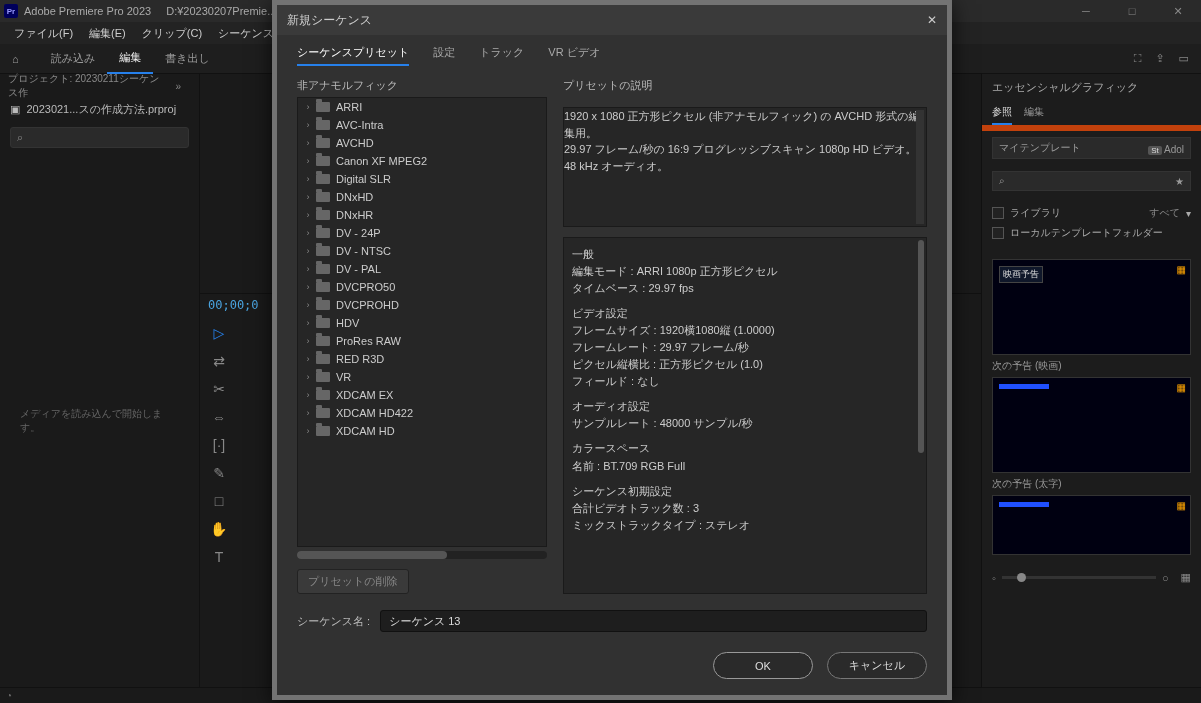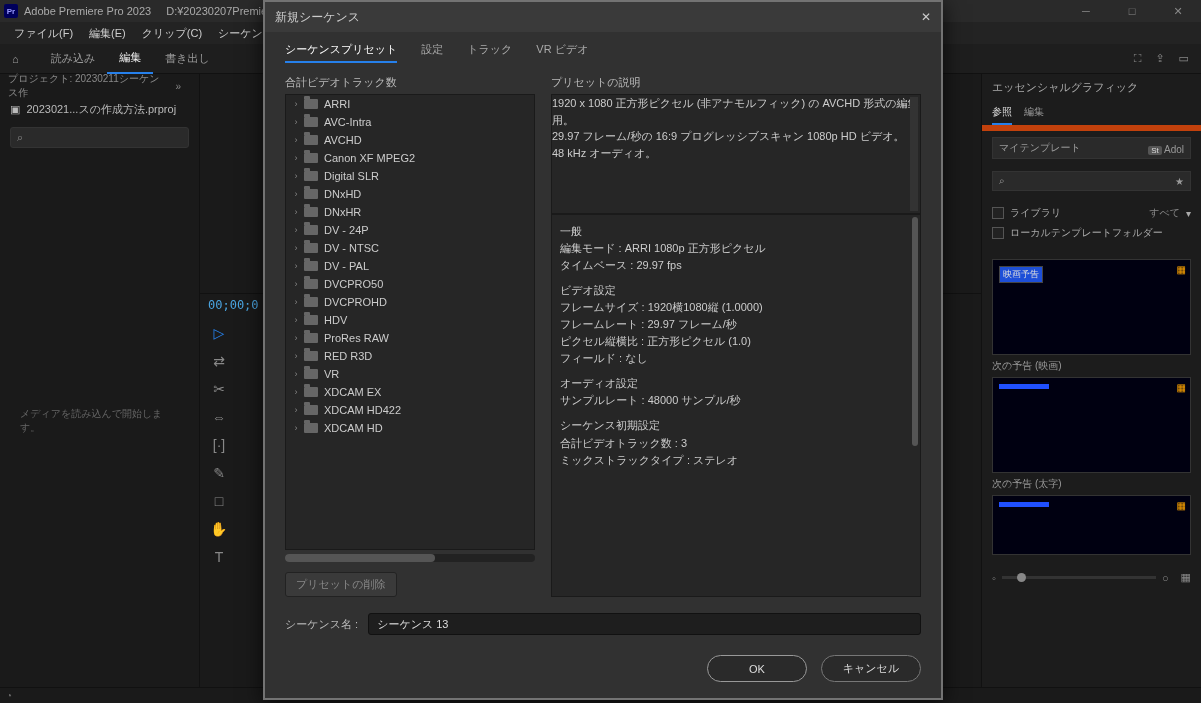--- a/index.html
+++ b/index.html
@@ -52,38 +52,38 @@
 .eg-title { padding: 6px 10px; color: #aaa; font-size: 11px; }
 .eg-tabs { display: flex; padding: 0 10px; gap: 12px; font-size: 10px; color: #999; border-bottom:6px solid #c2410c;}
 .eg-tabs span { padding: 4px 0;}
 .eg-tabs span.active { border-bottom: 2px solid #2680eb; color:#ddd;}
 .eg-section { padding: 6px 10px; font-size: 10px; }
 .eg-select { background: #2a2a2a; border: 1px solid #333; padding: 3px 6px; display: flex; justify-content: space-between; align-items: flex-end; font-size:10px;}
 .eg-check { display: flex; align-items: center; gap: 6px; padding: 3px 0; color:#aaa;}
 .eg-check .cb { width:12px;height:12px;border:1px solid #555;background:#222;}
 .thumb { background: #000011; border: 1px solid #333; height: 96px; margin: 4px 0; position: relative; }
 .thumb .tmark { position:absolute; right:4px; top:4px; color:#ffa500; font-size:10px;}
-.thumb .tlabel{ position:absolute; left:6px; top:6px; color:#ddd; font-size:9px; border:1px solid #444; padding:1px 3px; background:#1d4ed8;}
+.thumb .tlabel{ position:absolute; left:6px; top:6px; color:#ddd; font-size:9px; border:1px solid #444; padding:1px 3px; background:#0f172a;}
 .thumb .tbar{ position:absolute; left:6px; top:6px; width:50px; height:5px; background:#2050ff;}
 .zoom-row { display:flex; align-items:center; padding: 6px 10px; gap:6px; color:#888;}
 .zoom-row .track{ flex:1; height:3px; background:#333; position:relative;}
 .zoom-row .track .knob{ position:absolute; left:10%; top:-3px; width:9px;height:9px;border-radius:50%; background:#888;}
 
 
 .status { height:16px; background:#1a1a1a; border-top:1px solid #111; display:flex; align-items:center; padding-left:6px; color:#666; font-size:10px;}
 
 
-.dialog { position: absolute; left: 263px; top: 0; width: 680px; height: 700px; background: #313131; border: 2px solid #737373; box-shadow: 0 4px 20px rgba(0,0,0,.7); display: flex; flex-direction: column; }
+.dialog { position: absolute; left: 272px; top: 0; width: 680px; height: 700px; background: #313131; border: 5px solid #737373; box-shadow: 0 4px 20px rgba(0,0,0,.7); display: flex; flex-direction: column; }
 .dlg-title { height: 30px; background: #3a3a3a; display: flex; align-items: center; justify-content: space-between; padding: 0 10px; color: #ccc; font-size: 12px; }
 .dlg-tabs { display: flex; gap: 24px; padding: 10px 20px 6px; font-size: 11px; color: #aaa; }
 .dlg-tabs span { padding-bottom: 4px; cursor: default; }
 .dlg-tabs span.active { color: #fff; border-bottom: 2px solid #2680eb; }
 .dlg-body { flex: 1; padding: 6px 20px; display: flex; gap: 16px; overflow: hidden; }
 .dlg-left { width: 250px; display: flex; flex-direction: column; }
-.dlg-right { flex: 1; display: flex; flex-direction: column; }
+.dlg-right { flex: 1; display: flex; flex-direction: column; gap: 10px; }
 .dlg-label { color: #bbb; font-size: 11px; margin-bottom: 4px; }
 .preset-tree { flex: 1; background: #262626; border: 1px solid #1a1a1a; overflow-y: auto; }
 .tree-row { display: flex; align-items: center; height: 18px; padding: 0 4px; color: #ccc; font-size: 11px; }
 .tree-row .chev { width: 12px; color: #888; font-size: 9px; text-align: center; }
 .tree-row .folder { width: 14px; height: 10px; background: #666; margin: 0 6px 0 2px; border-radius: 1px; position: relative; }
 .tree-row .folder::before { content:''; position:absolute; left:0; top:-3px; width:6px; height:3px; background:#666; border-radius:1px 1px 0 0;}
 .scroll-track { height: 8px; background: #222; margin-top: 4px; position: relative; border-radius: 4px; }
 .scroll-thumb { position: absolute; left: 0; width: 60%; height: 100%; background: #555; border-radius: 4px; }
 .desc-box { background: #262626; border: 1px solid #1a1a1a; color: #ccc; font-size: 11px; line-height: 1.5; height: 120px; overflow: auto; position:relative;}
 .desc-box .sbar{position:absolute; right:2px; top:2px; bottom:2px; width:8px; background:#333;}
@@ -247,21 +247,21 @@
   <div class="dlg-tabs">
     <span class="active">シーケンスプリセット</span>
     <span>設定</span>
     <span>トラック</span>
     <span>VR ビデオ</span>
   </div>
 
   <div class="dlg-body">
 
     <div class="dlg-left">
-      <div class="dlg-label">合計ビデオトラック数</div>
+      <div class="dlg-label">非アナモルフィック</div>
       <div class="preset-tree">
         <div class="tree-row">
             <span class="chev">›</span>
             <span class="folder"></span>
             <span>ARRI</span>
           </div>
         <div class="tree-row">
             <span class="chev">›</span>
             <span class="folder"></span>
             <span>AVC-Intra</span>
@@ -377,20 +377,24 @@
           <div>フレームサイズ : 1920横1080縦 (1.0000)</div>
           <div>フレームレート : 29.97 フレーム/秒</div>
           <div>ピクセル縦横比 : 正方形ピクセル (1.0)</div>
           <div>フィールド : なし</div>
         </div>
         <div class="sect">
           <div>オーディオ設定</div>
           <div>サンプルレート : 48000 サンプル/秒</div>
         </div>
         <div class="sect">
+          <div>カラースペース</div>
+          <div>名前 : BT.709 RGB Full</div>
+        </div>
+        <div class="sect">
           <div>シーケンス初期設定</div>
           <div>合計ビデオトラック数 : 3</div>
           <div>ミックストラックタイプ : ステレオ</div>
         </div>
         <div class="sbar"></div>
       </div>
     </div>
   </div>
 
   <div class="seq-name-row">

